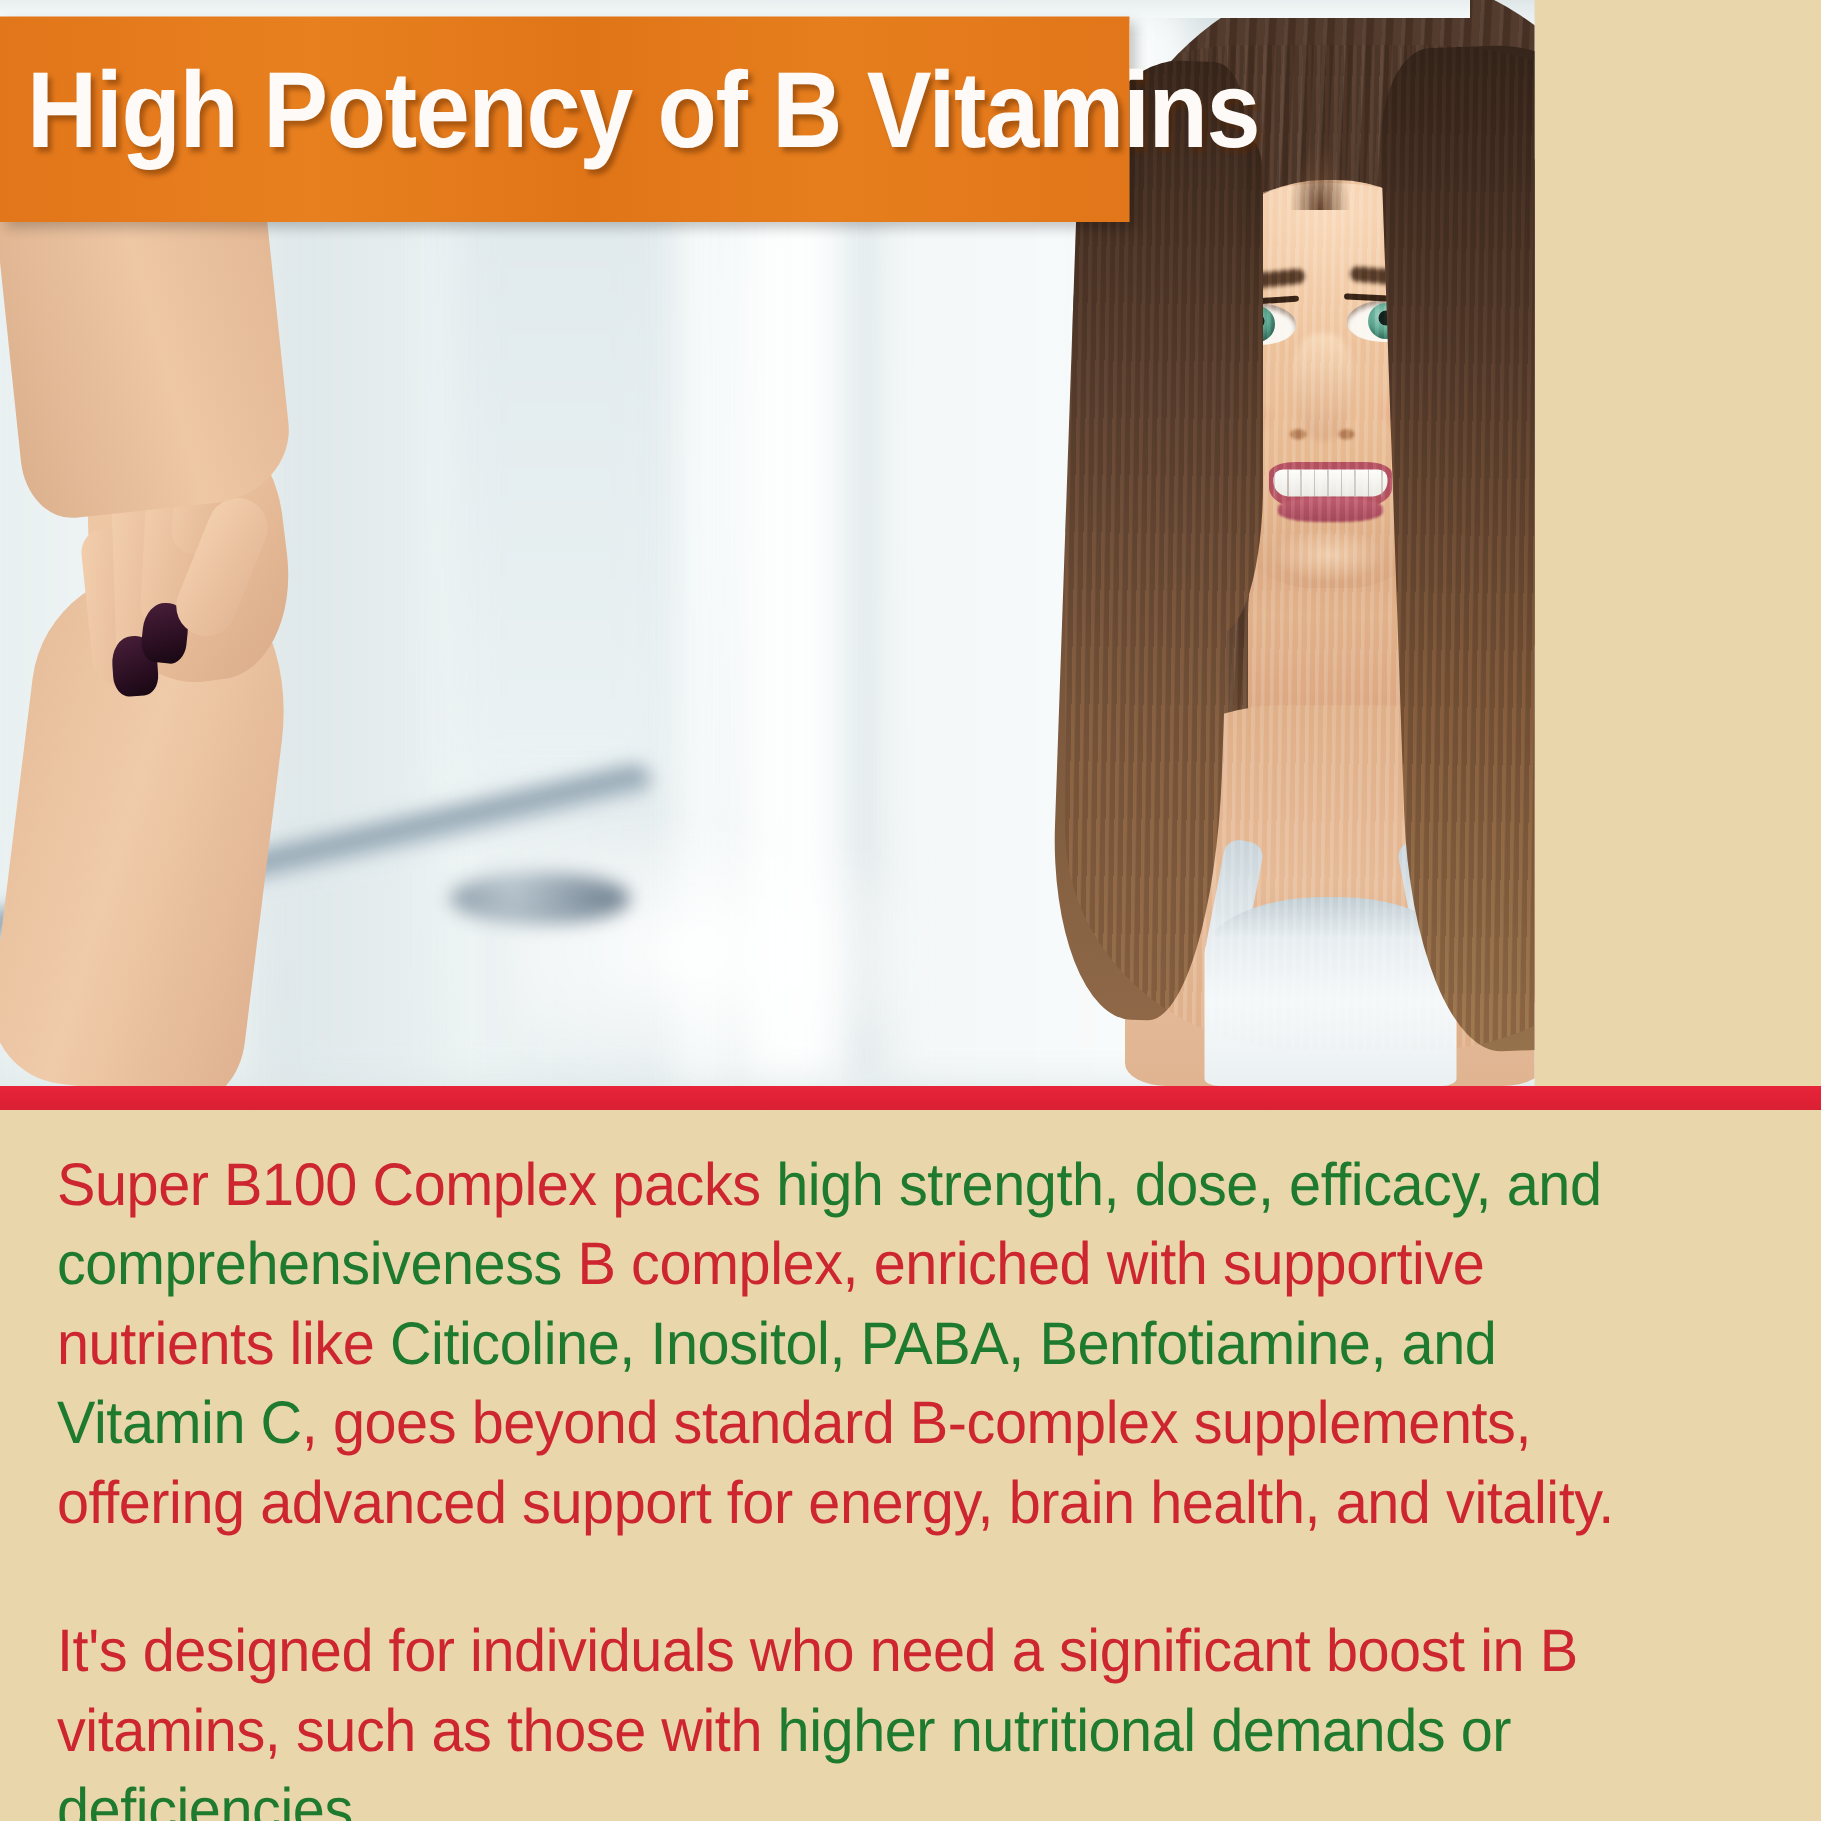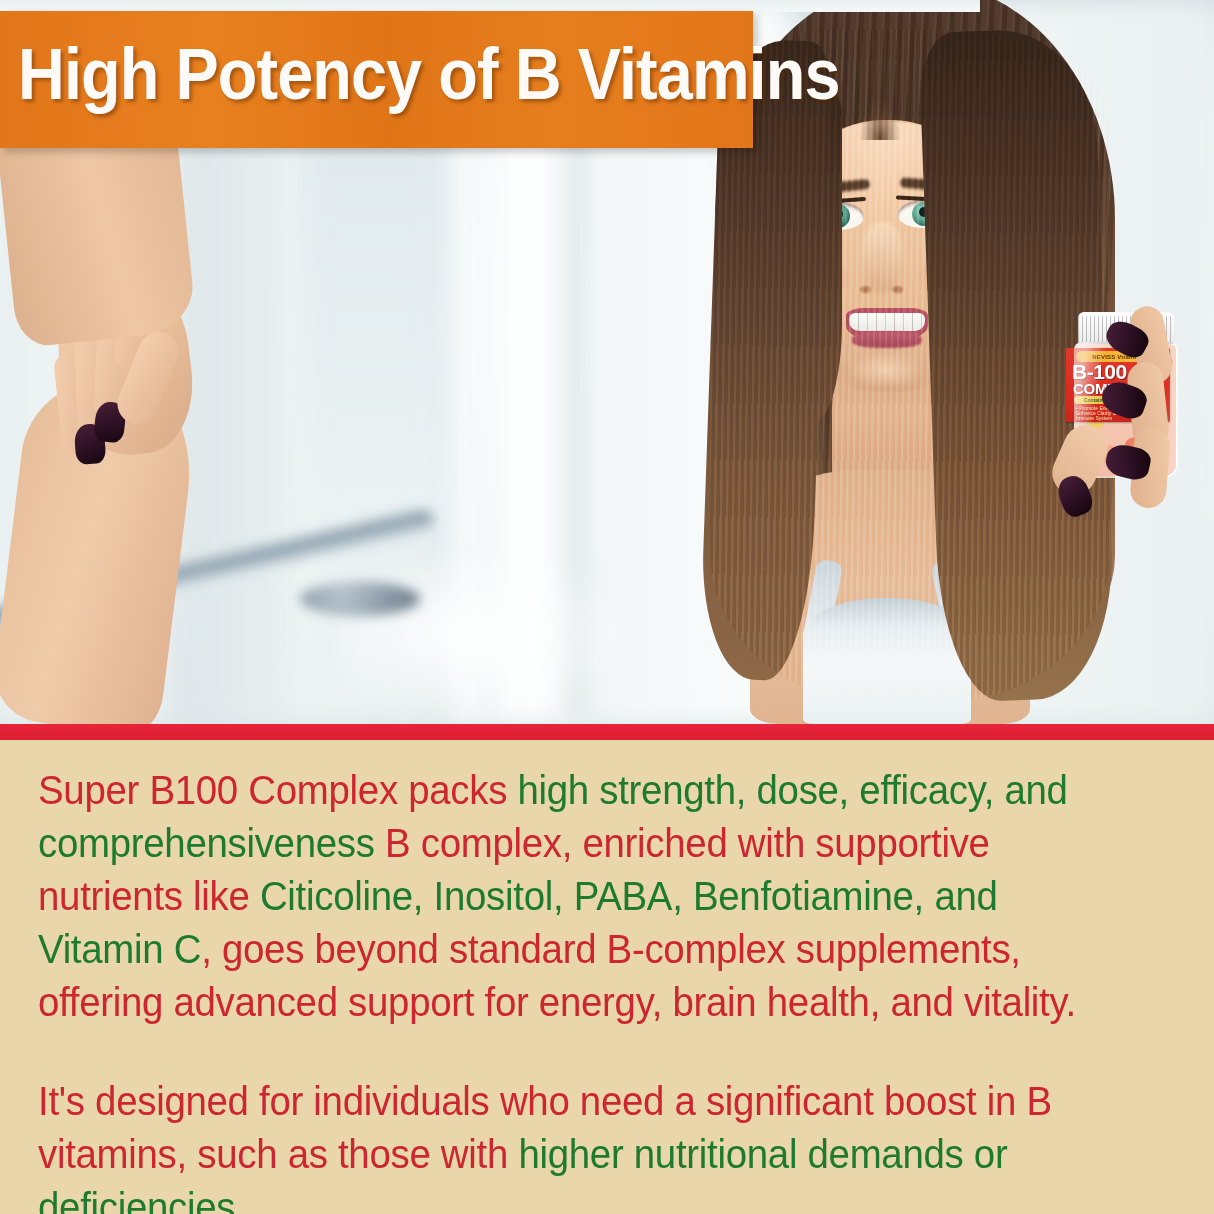--- a/index.html
+++ b/index.html
@@ -6,21 +6,21 @@
   html, body { width: 1214px; height: 1214px; }
   body {
     font-family: "Liberation Sans", sans-serif;
     background: #e9d6ab;
     overflow: hidden;
   }
   .page { position: relative; width: 1214px; height: 1214px; overflow: hidden; }
 
   
   .photo {
-    position: absolute; left: 0; top: 0; width: 1214px; height: 724px;
+    position: absolute; left: 0; top: 0; width: 1023px; height: 724px;
     overflow: hidden;
     background:
       linear-gradient(180deg,#cfd9dd 0%,#e3ecee 5%,#eef4f5 16%,#f4f8f8 45%,#eef3f3 70%,#e6edee 88%,#dde6e7 100%);
   }
   
   .pane {
     position: absolute; top: 0; bottom: 0;
     filter: blur(14px);
   }
   .pane.a { left: -20px;  width: 200px; background: linear-gradient(90deg,#e7eeef,#eff5f5,#e9f0f1); }

